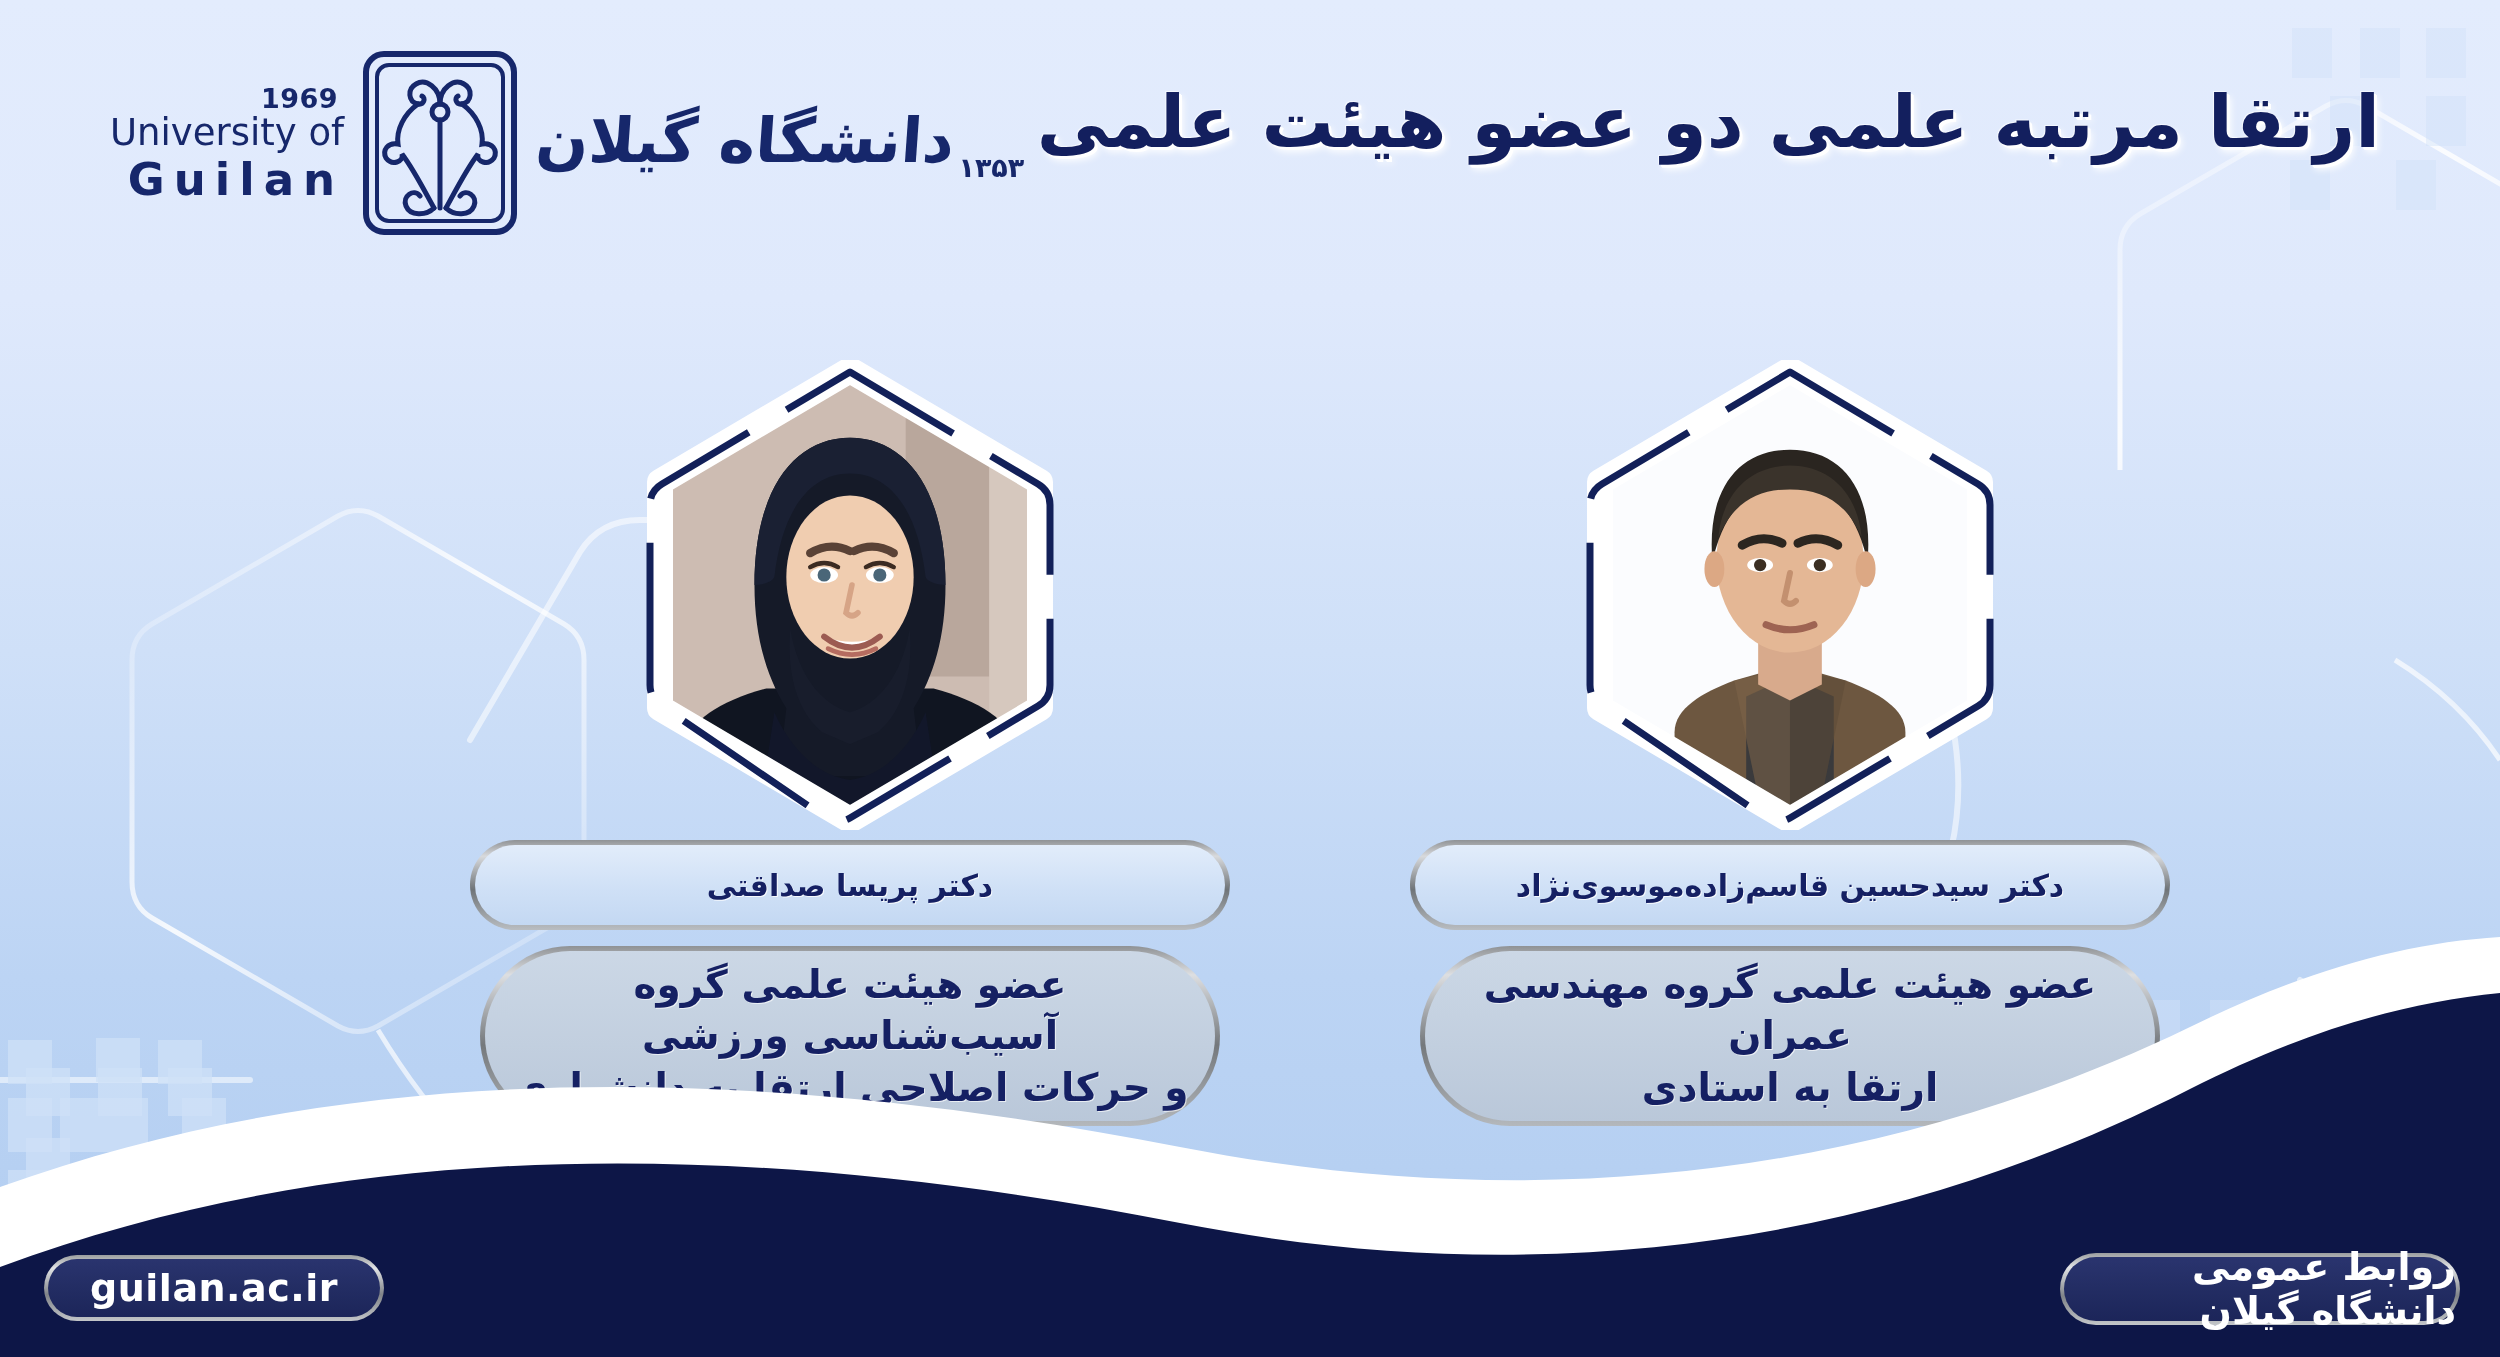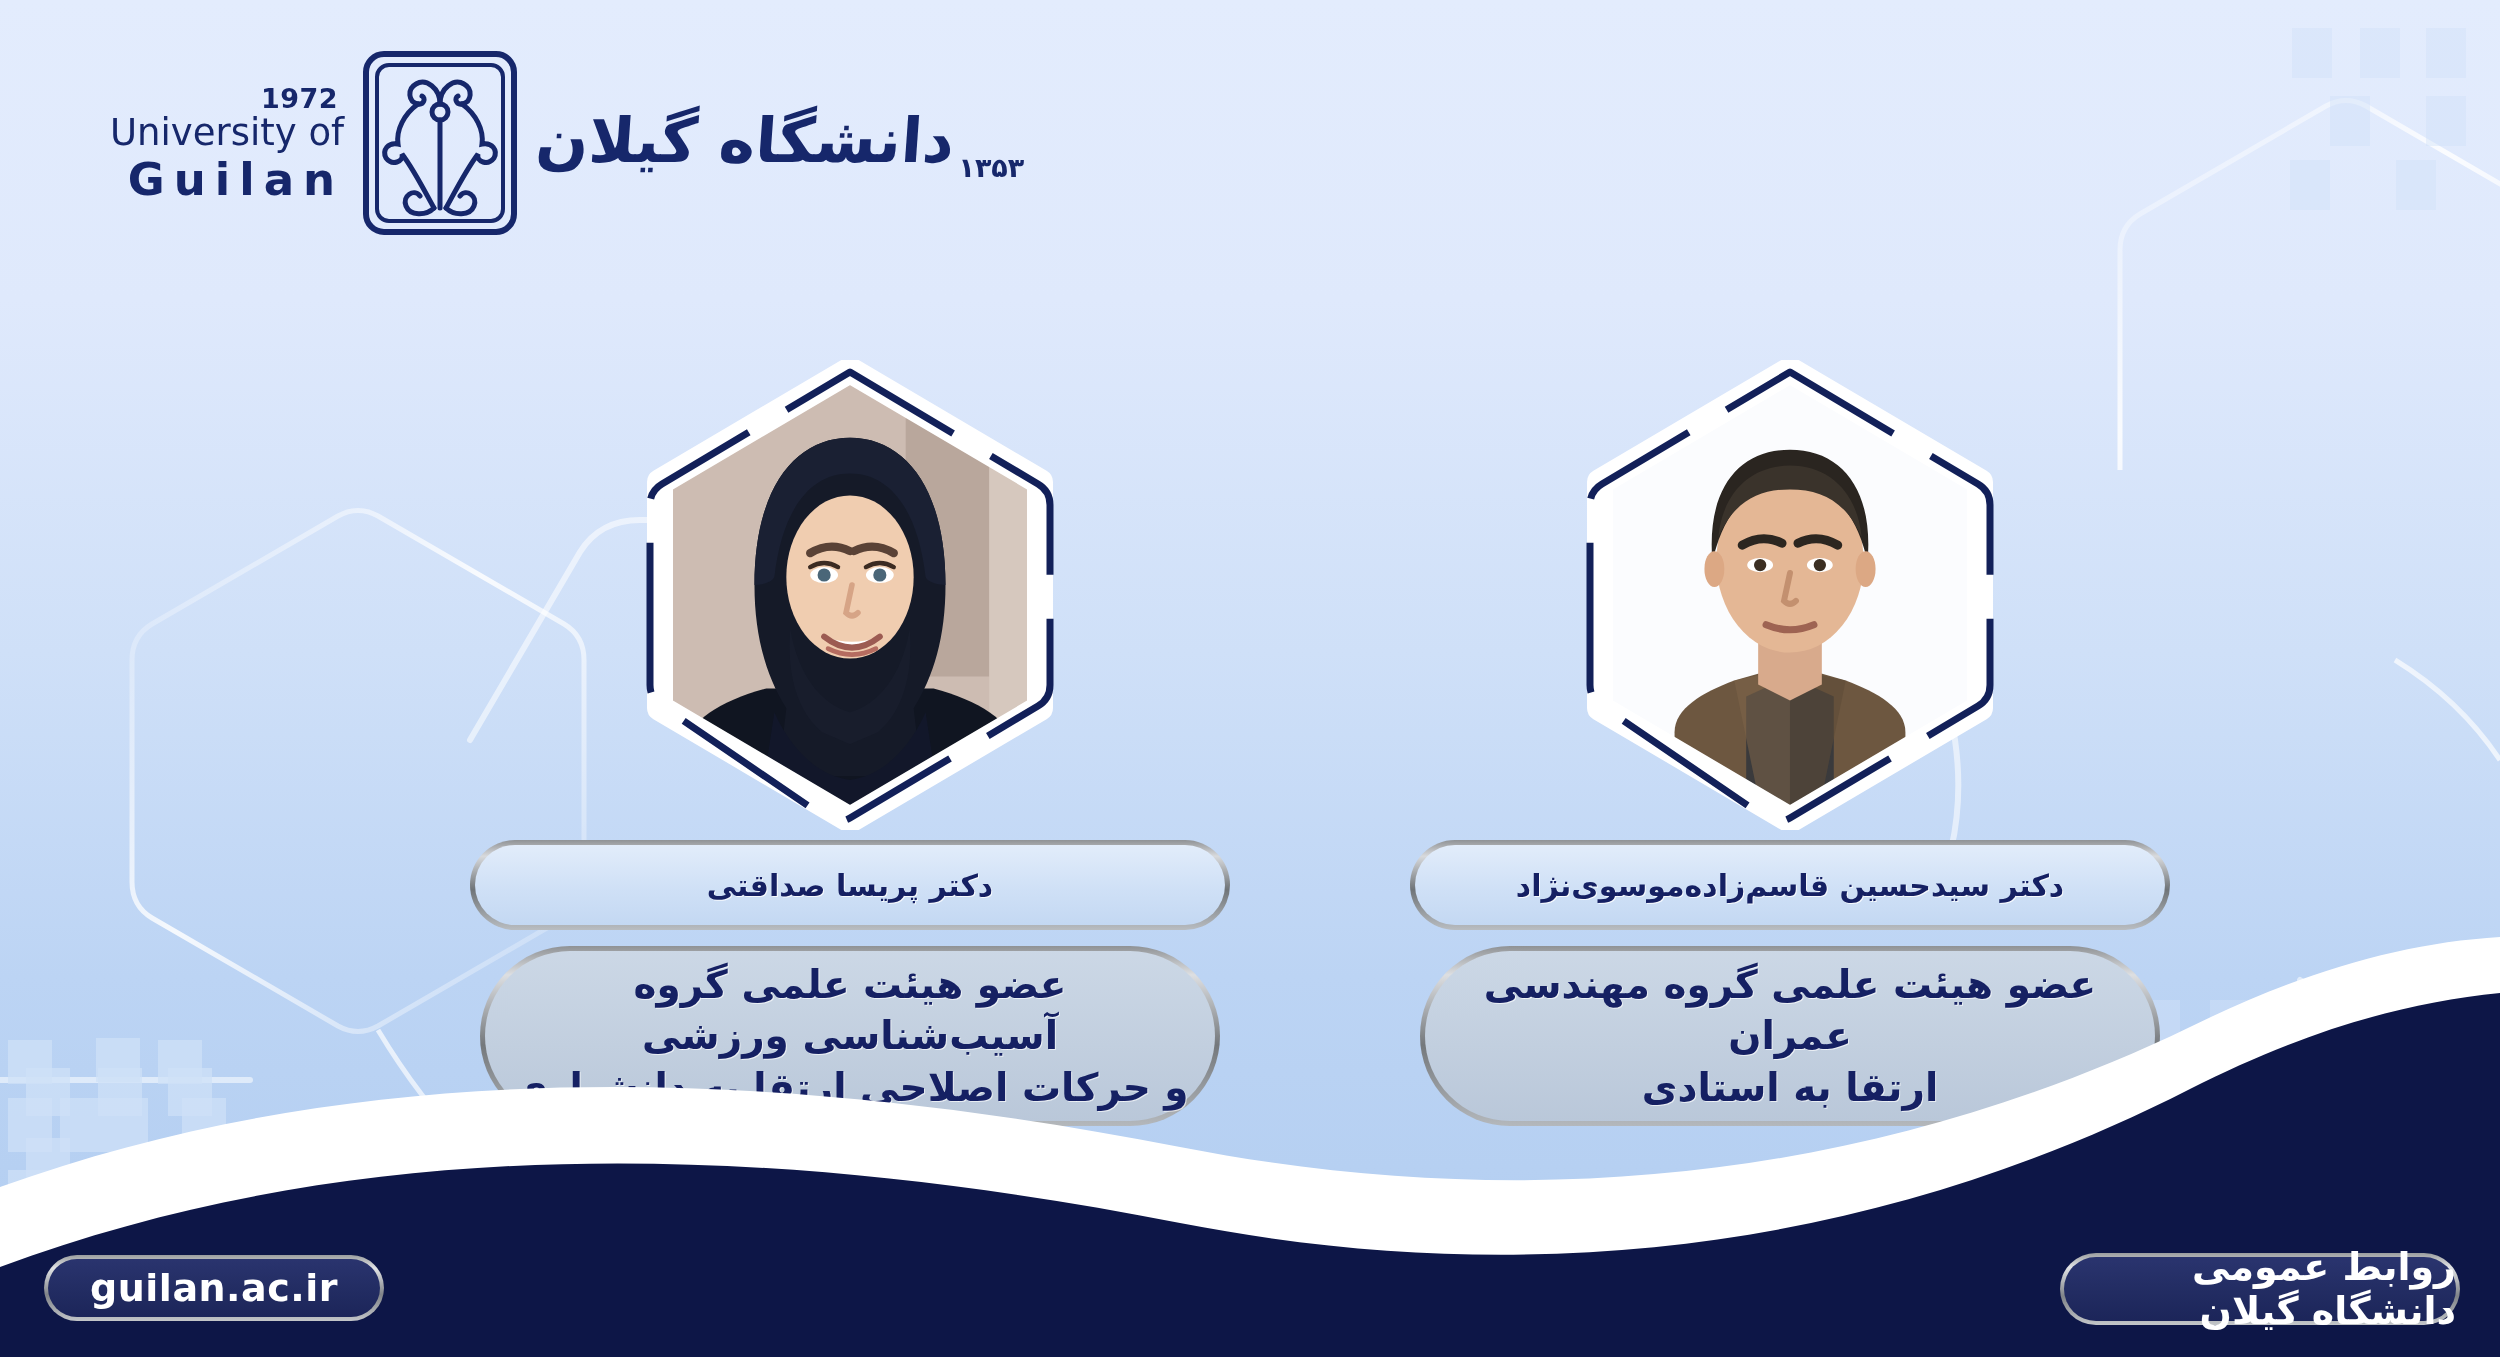--- a/index.html
+++ b/index.html
@@ -202,21 +202,21 @@
     <div class="sq" style="right:320px;top:1000px;width:40px;height:50px;opacity:.5;"></div>
     <div class="sq" style="right:70px;top:1062px;width:40px;height:50px;opacity:.5;"></div>
     <div class="sq" style="right:142px;top:1062px;width:40px;height:50px;opacity:.5;"></div>
     <div class="sq" style="right:214px;top:1062px;width:40px;height:50px;opacity:.5;"></div>
     <div class="sq" style="right:286px;top:1062px;width:40px;height:50px;opacity:.5;"></div>
     <div class="sq" style="right:358px;top:1062px;width:40px;height:50px;opacity:.5;"></div>
   </div>
 
   <div id="logo">
     <div class="latin">
-      <span class="yr">1972</span>
+      <span class="yr">1969</span>
       <span class="l1">University of</span>
       <span class="l2">Guilan</span>
     </div>
 
     <span class="mark">
       <svg width="160" height="190" viewBox="0 0 160 190" fill="none" stroke="#16276b">
         <rect x="6" y="6" width="148" height="178" rx="18" stroke-width="6"></rect>
         <rect x="17" y="17" width="126" height="156" rx="12" stroke-width="4"></rect>
         <path d="M80 56 C80 40 66 30 56 36 C47 41 48 54 58 56 C64 57 66 50 62 48" stroke-width="5" stroke-linecap="round"></path>
         <path d="M80 56 C80 40 94 30 104 36 C113 41 112 54 102 56 C96 57 94 50 98 48" stroke-width="5" stroke-linecap="round"></path>
@@ -230,20 +230,21 @@
         <path d="M86 160 C94 168 110 168 114 158 C118 148 106 140 100 148" stroke-width="5" stroke-linecap="round"></path>
       </svg>
     </span>
 
     <div class="fa">
       <span class="yr-fa">۱۳۵۳</span>
       <span class="name-fa">دانشگاه گیلان</span>
     </div>
   </div>
 
+  <h1 id="title">ارتقا مرتبه علمی دو عضو هیئت علمی</h1>
 
   <div class="person" id="person-right">
     <div class="hexwrap">
       <div class="hex-photo">
         <svg class="inner" viewBox="0 0 200 220" preserveAspectRatio="xMidYMid slice">
           <rect x="0" y="0" width="200" height="220" fill="#fbfcfe"></rect>
 
           <path d="M42 220 L42 178 C42 166 56 158 72 152 L100 144 L128 152 C144 158 158 166 158 178 L158 220 Z" fill="#6d5740"></path>
           <path d="M78 220 L78 160 L100 150 L122 160 L122 220 Z" fill="#3a3a3c"></path>
           <path d="M72 152 L100 146 L100 220 L86 220 Z" fill="#7d6548" opacity=".55"></path>

